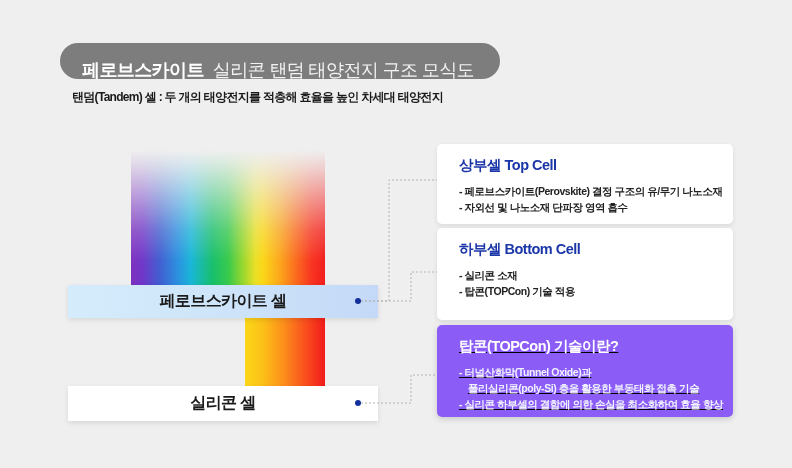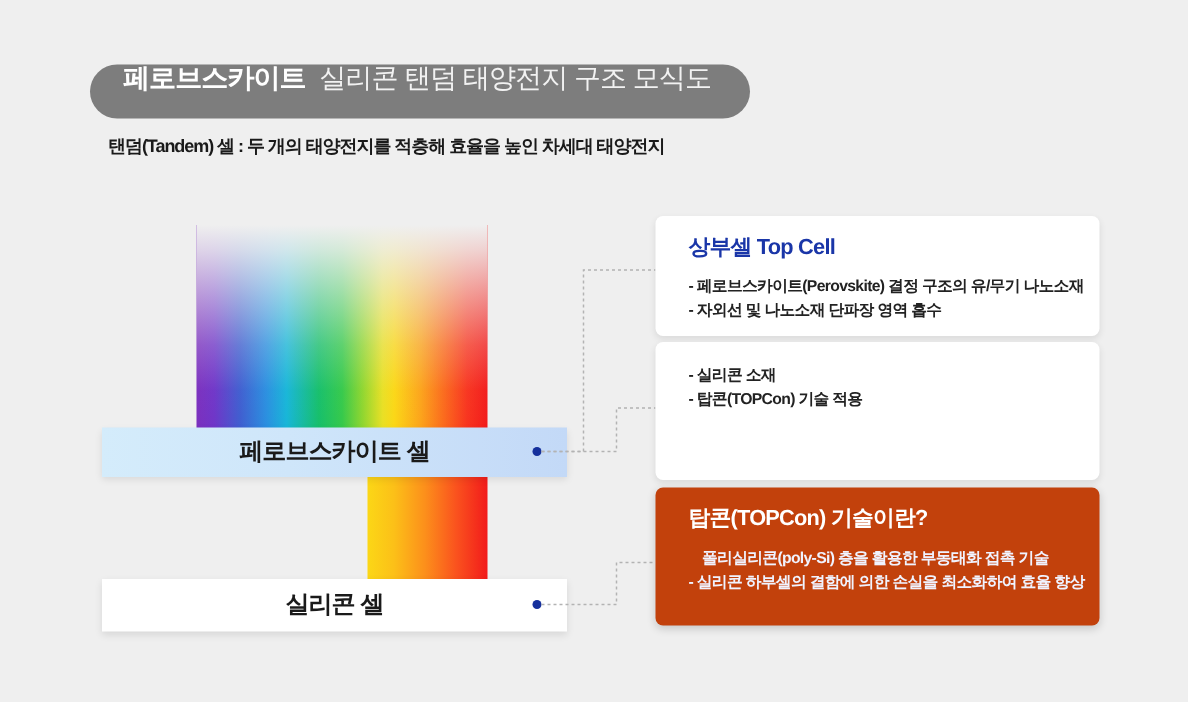--- a/index.html
+++ b/index.html
@@ -18,21 +18,21 @@
   }
 
   
   .title-pill {
     position: absolute;
     left: 60px;
     top: 43px;
     height: 36px;
     padding: 0 26px 0 22px;
     display: flex;
-    align-items: flex-start;
+    align-items: flex-end;
     background: #7d7d7d;
     border-radius: 18px;
     box-sizing: border-box;
   }
   .title-strong {
     color: #ffffff;
     font-size: 18px;
     font-weight: bold;
     letter-spacing: -0.6px;
     line-height: 1;
@@ -179,22 +179,23 @@
     width: 296px;
     box-sizing: border-box;
     border-radius: 5px;
     padding: 14px 18px 14px 22px;
   }
   .panel-light {
     background: #ffffff;
     box-shadow: 0 2px 5px rgba(0,0,0,0.09);
   }
   .panel-dark {
-    background: #c2410c;
+    background: #8b5cf6;
     box-shadow: 0 2px 6px rgba(0,0,0,0.16);
+    text-decoration: underline;
   }
   .panel-title {
     font-size: 14.5px;
     font-weight: bold;
     letter-spacing: -0.5px;
     margin: 0 0 9px 0;
     line-height: 1.1;
   }
   .panel-light .panel-title { color: #1a36a8; }
   .panel-dark  .panel-title { color: #ffffff; }
@@ -253,21 +254,23 @@
   <polyline points="361,403 411,403 411,375 437,375" fill="none" stroke="#b3b3b3" stroke-width="1" stroke-dasharray="2 2" stroke-linejoin="miter"></polyline>
 </svg>
 
 <div class="panel panel-light panel-top">
   <div class="panel-title">상부셀 Top Cell</div>
   <div class="panel-line">- 페로브스카이트(Perovskite) 결정 구조의 유/무기 나노소재</div>
   <div class="panel-line">- 자외선 및 나노소재 단파장 영역 흡수</div>
 </div>
 
 <div class="panel panel-light panel-bottom">
+  <div class="panel-title">하부셀 Bottom Cell</div>
   <div class="panel-line">- 실리콘 소재</div>
   <div class="panel-line">- 탑콘(TOPCon) 기술 적용</div>
 </div>
 
 <div class="panel panel-dark panel-topcon">
   <div class="panel-title">탑콘(TOPCon) 기술이란?</div>
+  <div class="panel-line">- 터널산화막(Tunnel Oxide)과</div>
   <div class="panel-line indent">폴리실리콘(poly-Si) 층을 활용한 부동태화 접촉 기술</div>
   <div class="panel-line">- 실리콘 하부셀의 결함에 의한 손실을 최소화하여 효율 향상</div>
 </div>
 
 </body></html>

